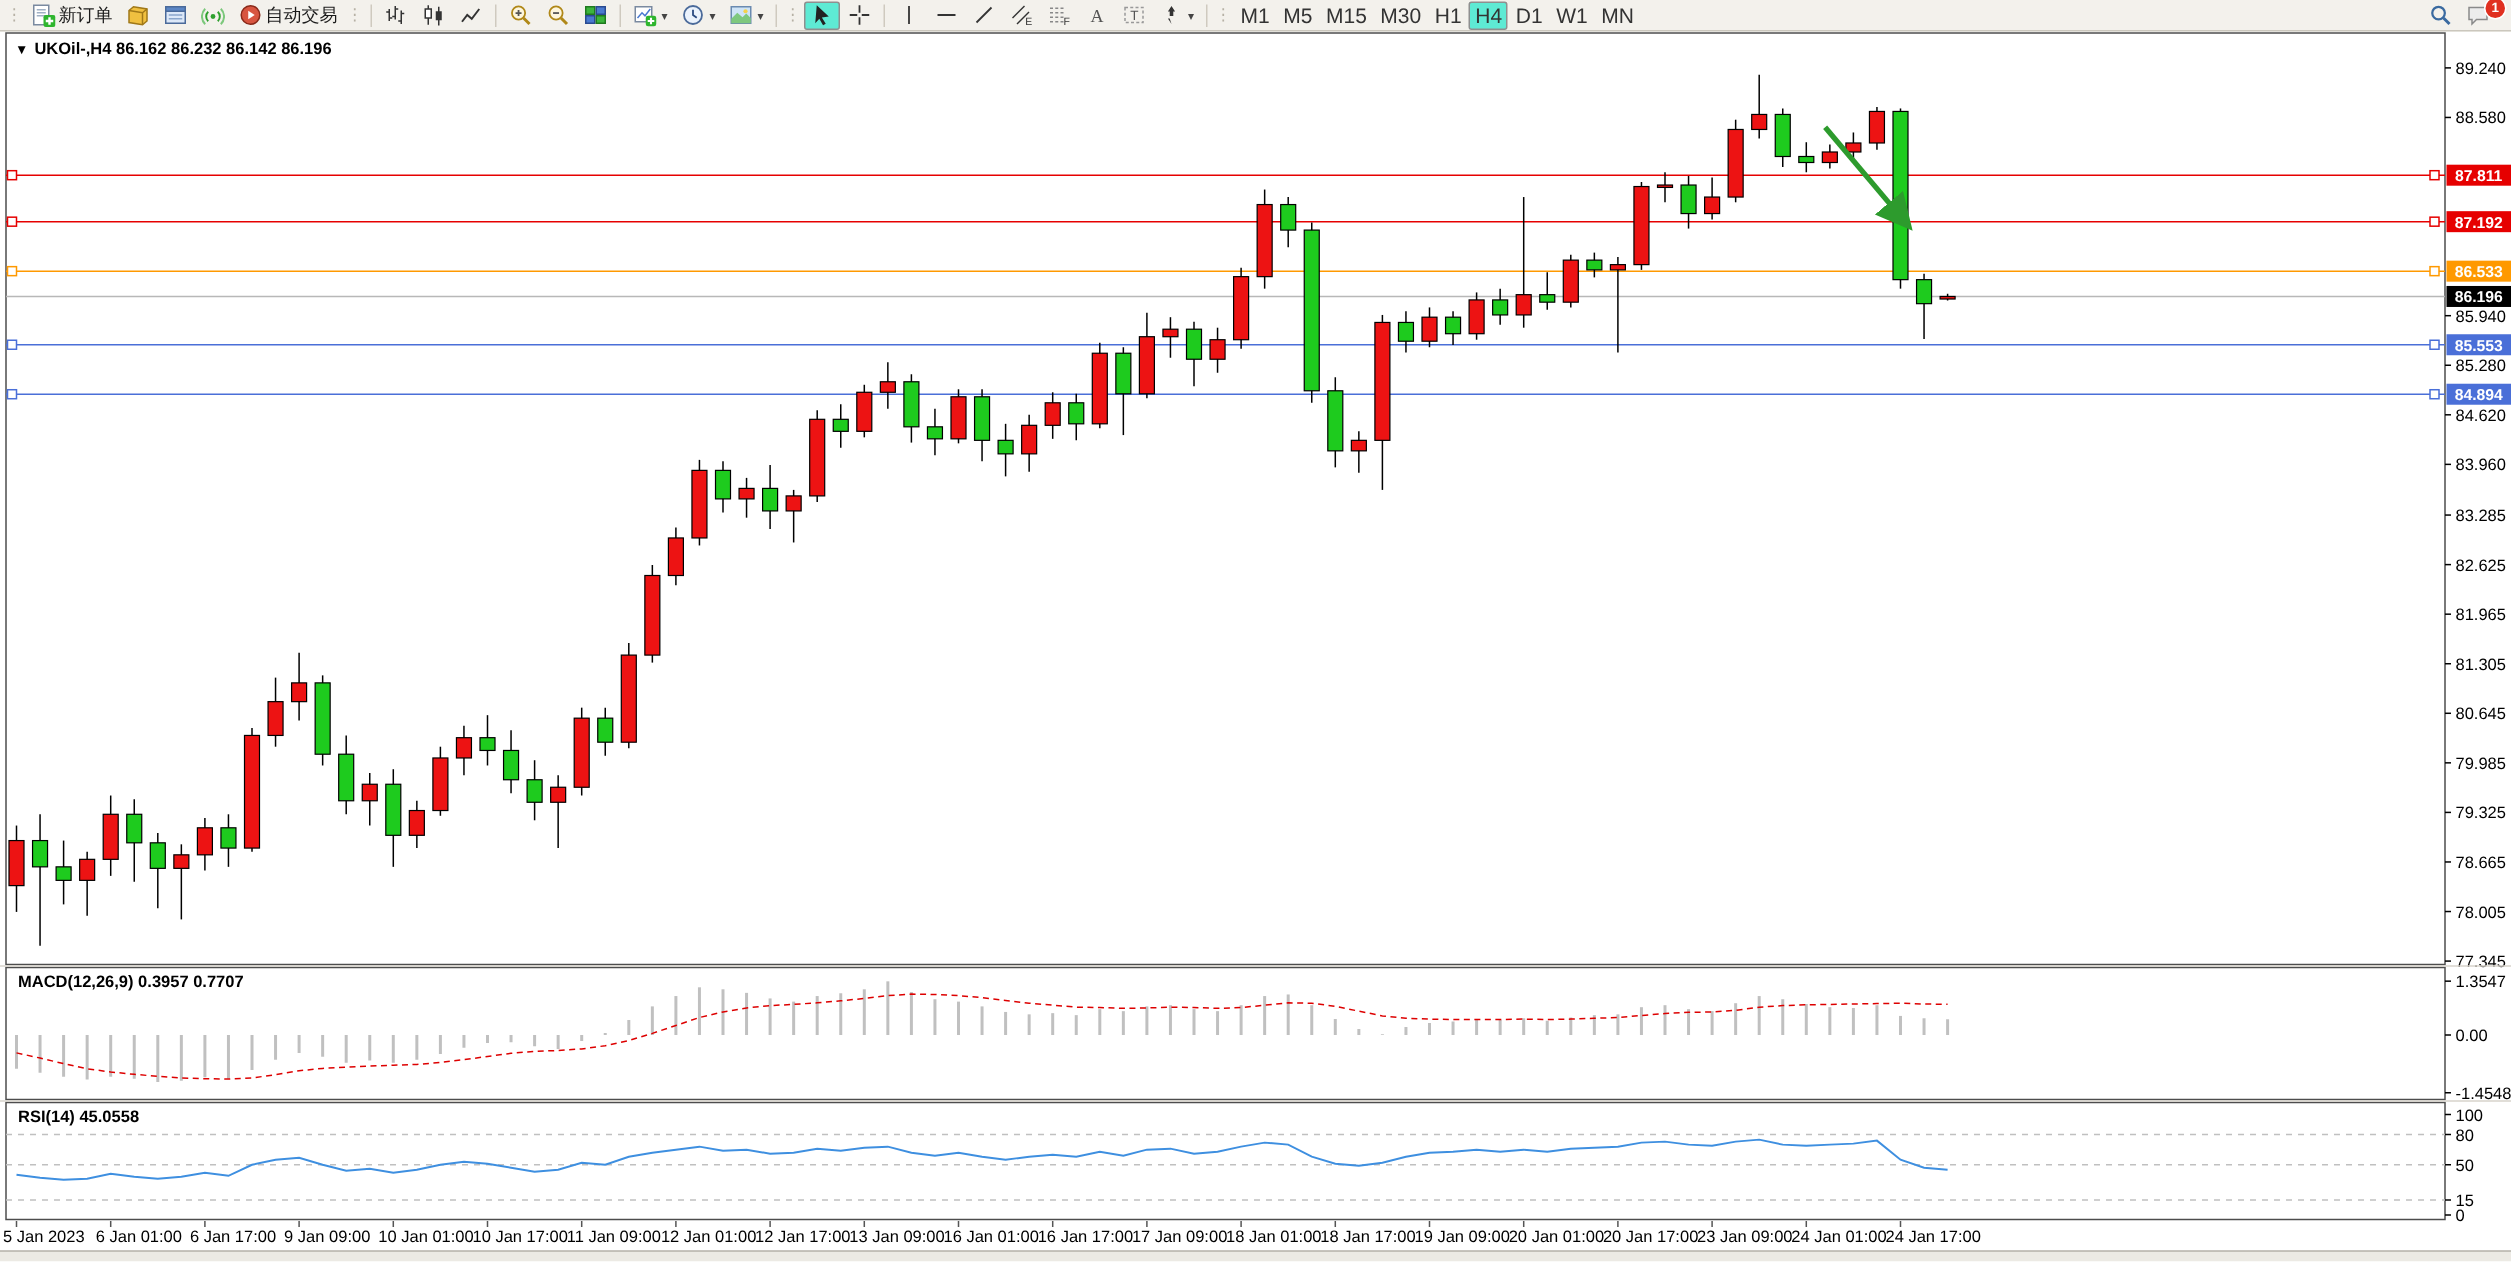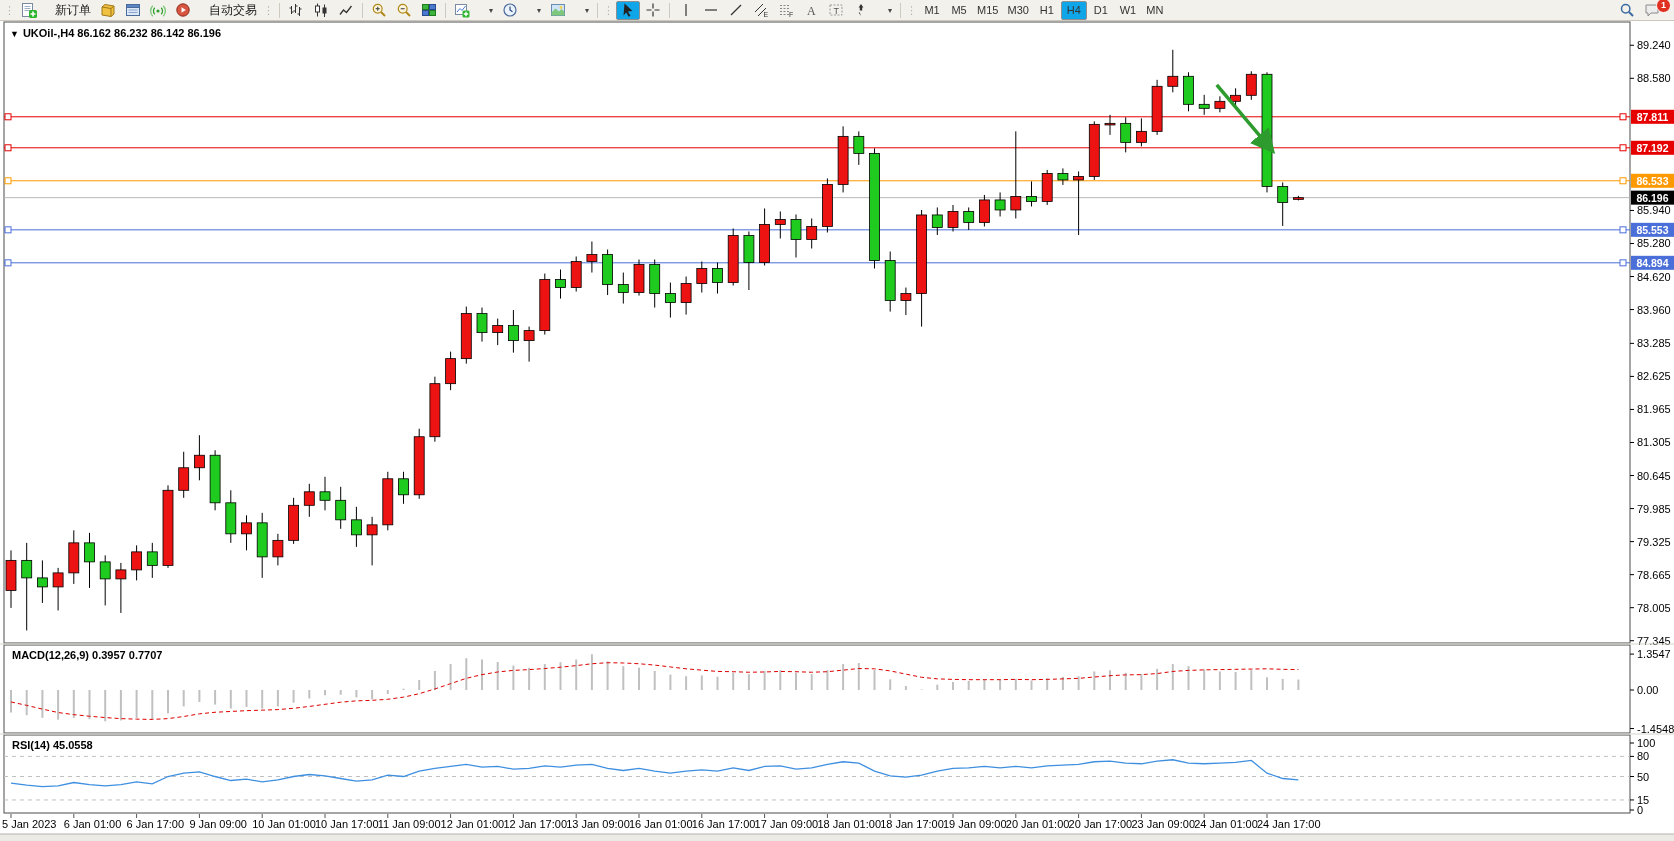--- a/index.html
+++ b/index.html
@@ -2,24 +2,24 @@
 <html><head>
 <meta charset="utf-8">
 <style>
   html,body{margin:0;padding:0;}
   body{width:1674px;height:841px;position:relative;overflow:hidden;
        font-family:"Liberation Sans",sans-serif;background:#ffffff;}
   .toolbar{position:absolute;top:0;left:0;width:100%;height:21px;background:#f3f1ec;
            border-bottom:1px solid #cbc7bd;display:flex;align-items:center;padding:0 3px;
            gap:1px;box-sizing:border-box;z-index:10;}
   .tbtn{height:19px;min-width:21px;display:inline-flex;align-items:center;justify-content:center;
-        gap:18px;padding:0 3px;border:1px solid transparent;border-radius:2px;font-size:12px;
+        gap:2px;padding:0 3px;border:1px solid transparent;border-radius:2px;font-size:12px;
         color:#1a1a1a;cursor:default;box-sizing:border-box;white-space:nowrap;}
-  .tbtn.active{background:#0ea5e9;border-color:#8f8f8f;}
-  .tf{font-size:11px;color:#333;min-width:26px;justify-content:center;}
+  .tbtn.active{background:#5eead4;border-color:#8f8f8f;}
+  .tf{font-size:14px;color:#333;min-width:26px;justify-content:center;}
   .sep{width:1px;height:15px;background:#cfcabf;margin:0 3px;flex:none;}
   .grip{color:#b6b1a5;font-size:11px;line-height:11px;margin:0 1px;flex:none;}
   .spacer{flex:1;}
   .caret{font-size:8px;color:#444;margin-left:1px;}
   .chat-wrap{position:relative;margin-right:6px;}
   .badge{position:absolute;top:-4px;right:-7px;width:13px;height:13px;border-radius:50%;
          background:#e03020;color:#fff;font-size:9px;font-weight:bold;display:flex;
          align-items:center;justify-content:center;border:1px solid #fff;}
   .overlay{position:absolute;font-size:11px;color:#000;z-index:5;white-space:pre;font-weight:bold;}
   #chart-title{top:27px;left:10px;}

